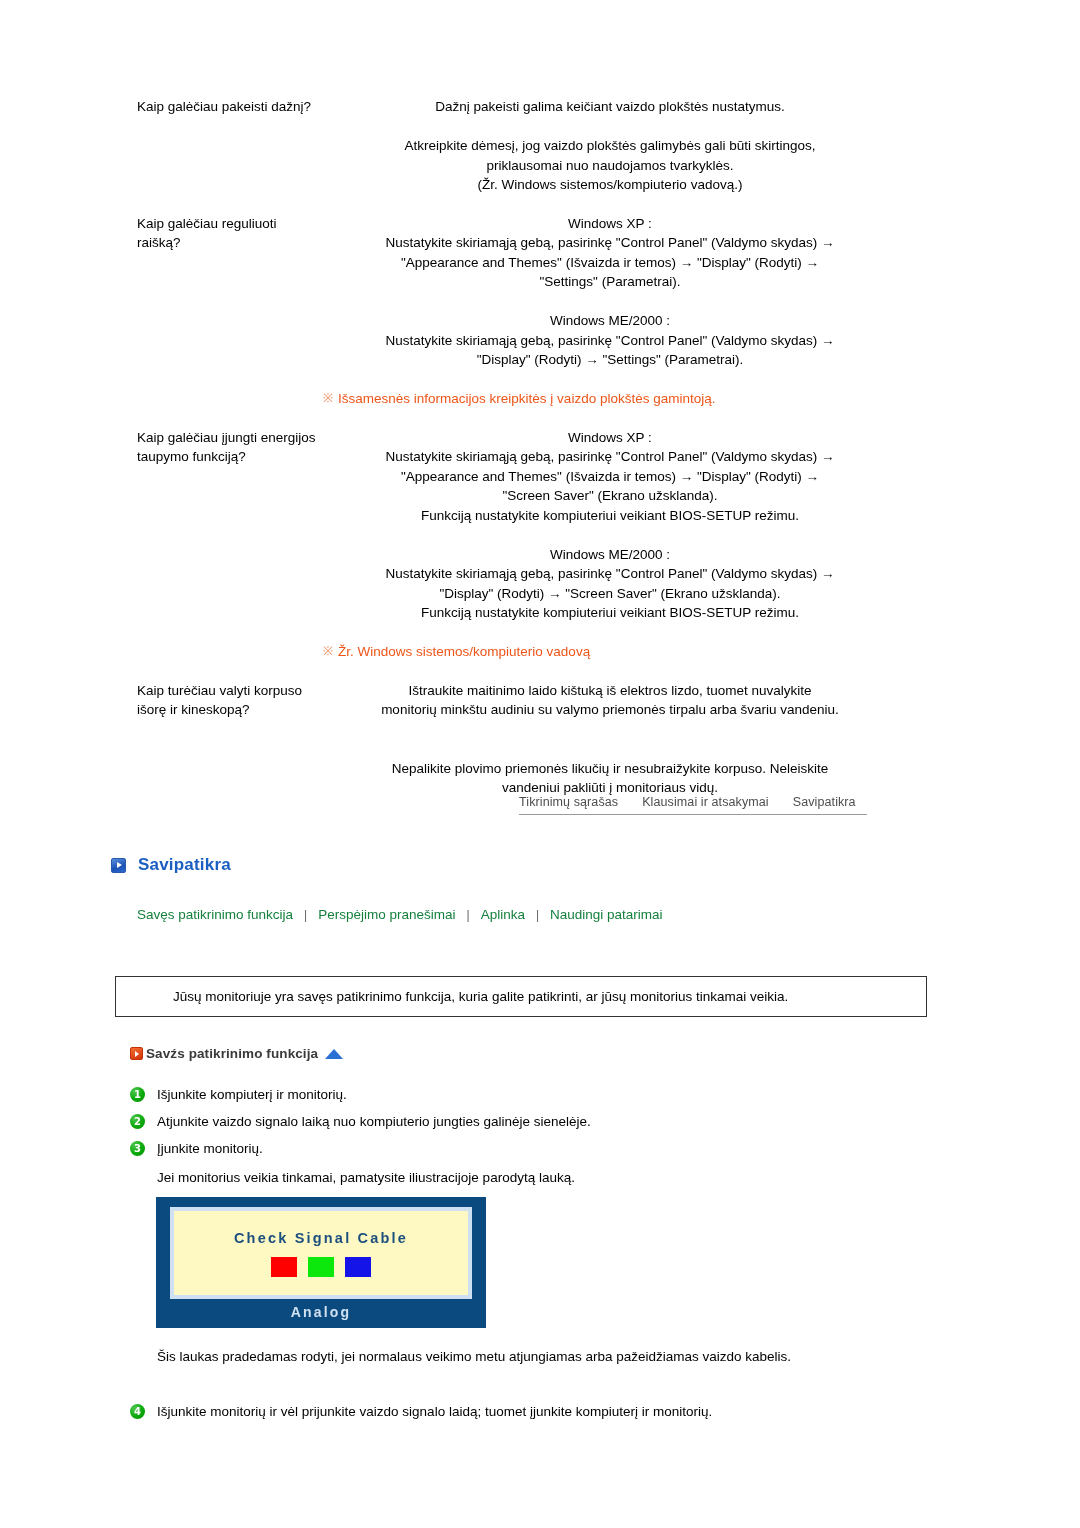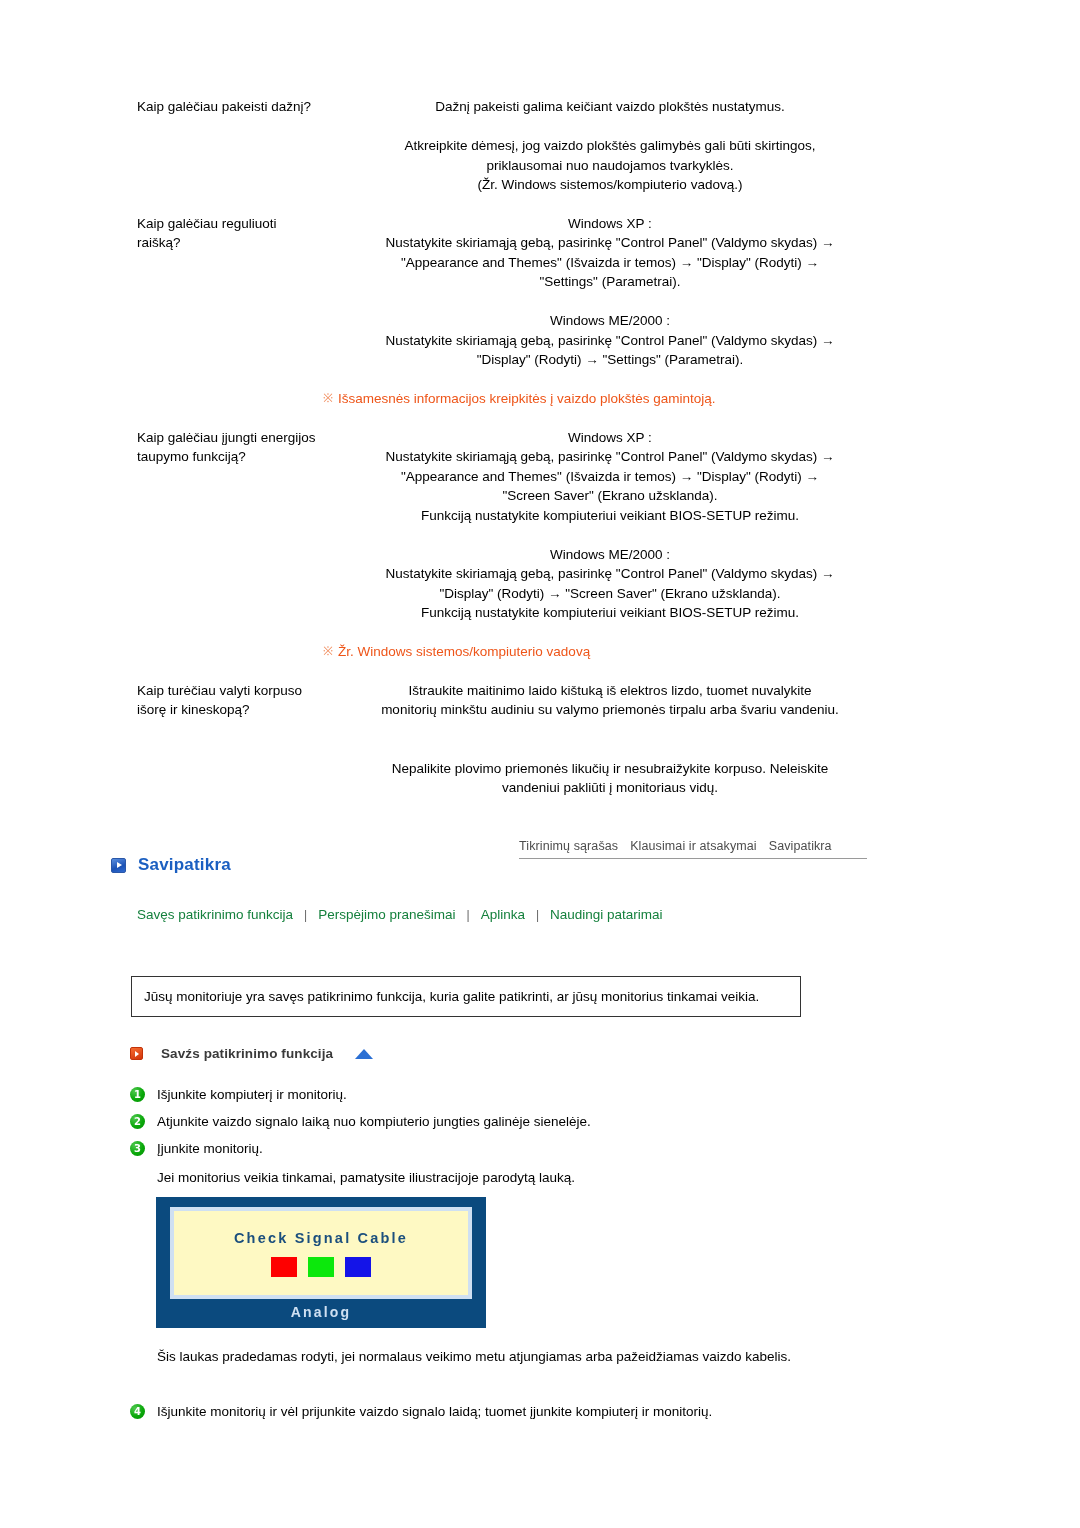--- a/index.html
+++ b/index.html
@@ -74,23 +74,22 @@
 
   
   .tabstrip {
     position: absolute;
     left: 519px;
     top: 795px;
     width: 348px;
     border-bottom: 1.5px solid #9a9a9a;
     padding-bottom: 5px;
     display: flex;
-    gap: 12px;
+    gap: 24px;
     justify-content: flex-start;
-    margin-top: 44px;
   }
   .tab {
     font-size: 12.5px;
     color: #4d4d4d;
     letter-spacing: 0.1px;
     white-space: nowrap;
   }
 
   
   .section-head {
@@ -160,43 +159,44 @@
   }
   .linkrow .sep {
     color: #666;
     padding: 0 11px;
     font-size: 12px;
   }
 
   
   .infobox {
     position: absolute;
-    left: 131px;
+    left: 115px;
     top: 976px;
-    width: 670px;
+    width: 812px;
     height: 41px;
     border: 1.5px solid #333;
     box-sizing: border-box;
     display: flex;
     align-items: center;
+    padding-left: 45px;
   }
   .infobox span {
     font-size: 13.5px;
     padding-left: 12px;
     color: #000;
   }
 
   
   .subhead {
     position: absolute;
     left: 130px;
     top: 1046px;
     display: flex;
     align-items: center;
-    gap: 18px;
+    gap: 3px;
   }
   .subhead-title {
     font-size: 13.5px;
     font-weight: bold;
     color: #3a3a3a;
     letter-spacing: 0.1px;
   }
   .up-tri {
     width: 0;
     height: 0;

